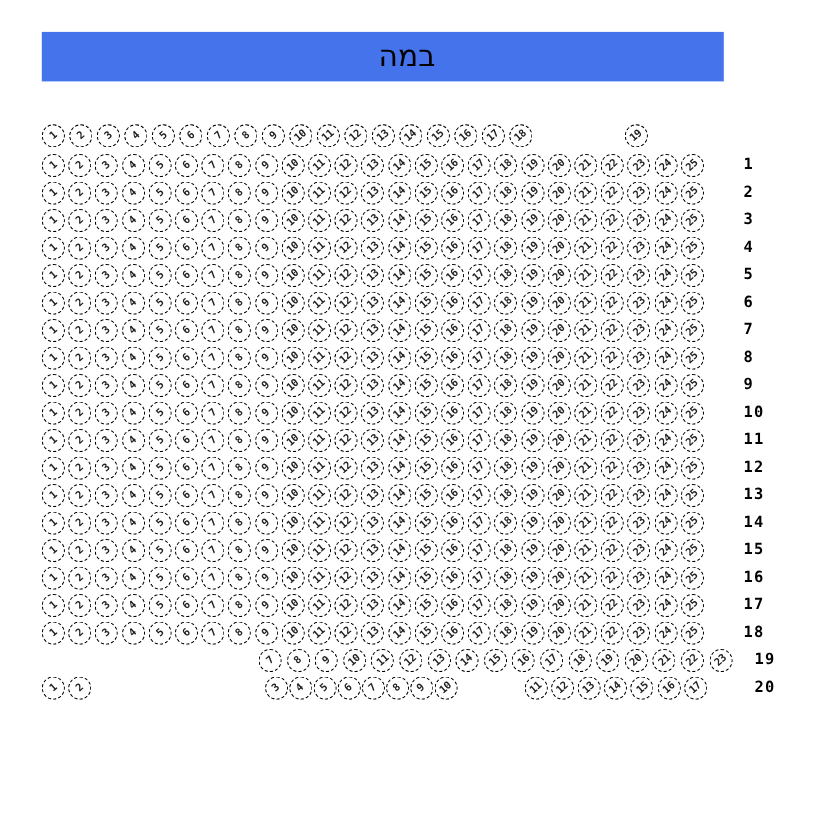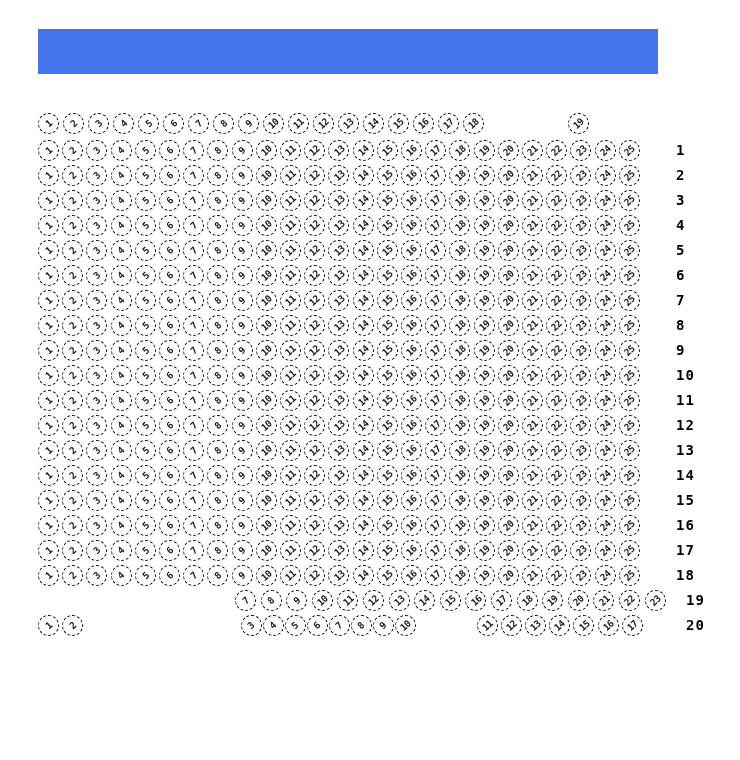--- a/index.html
+++ b/index.html
@@ -32,20 +32,21 @@
     position:absolute;transform:translateY(-50%);
     font-family:"DejaVu Sans Mono",monospace;font-weight:bold;
     font-size:14px;letter-spacing:1px;color:#000;white-space:nowrap;
   }
 </style>
 </head>
 <body>
 
 <div id="page">
   <div id="stage-banner" style="background: rgb(69, 115, 236);"></div>
+  <div id="stage-title" style="color: rgb(0, 0, 0);">במה</div>
   <div id="seat-map">
       <div class="seat" style="left: 38px; top: 112.5px; border-color: rgb(0, 0, 0);">
         <span class="num" style="color: rgb(34, 34, 34);">1</span>
       </div>
       <div class="seat" style="left: 63px; top: 112.5px; border-color: rgb(0, 0, 0);">
         <span class="num" style="color: rgb(34, 34, 34);">2</span>
       </div>
       <div class="seat" style="left: 88px; top: 112.5px; border-color: rgb(0, 0, 0);">
         <span class="num" style="color: rgb(34, 34, 34);">3</span>
       </div>

